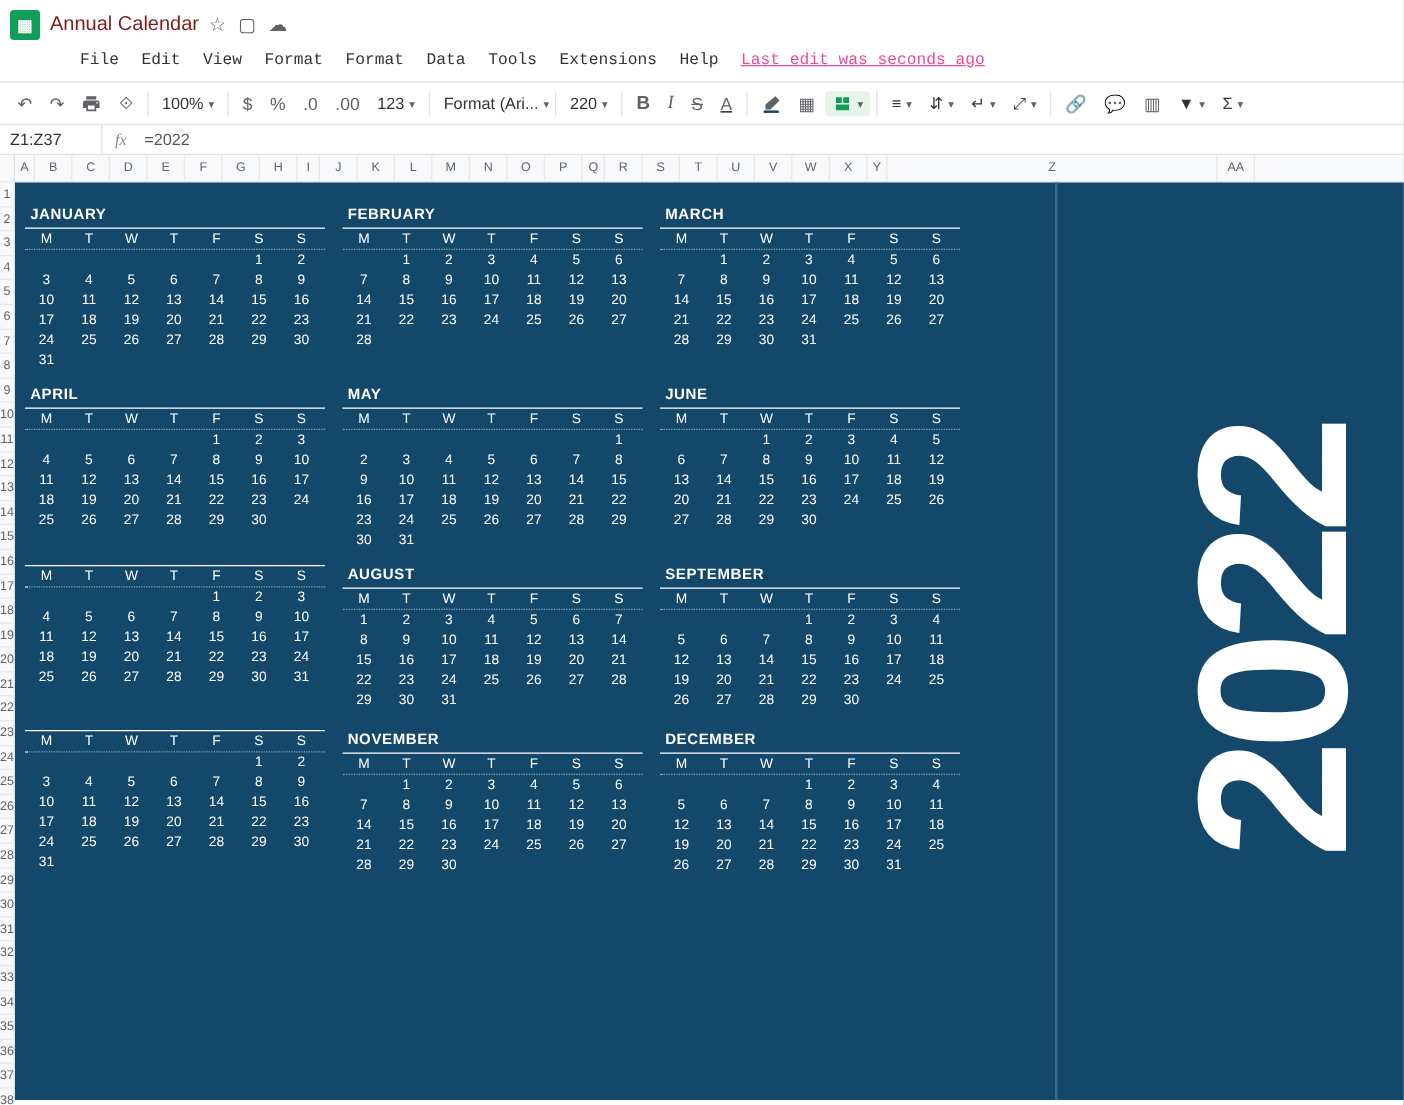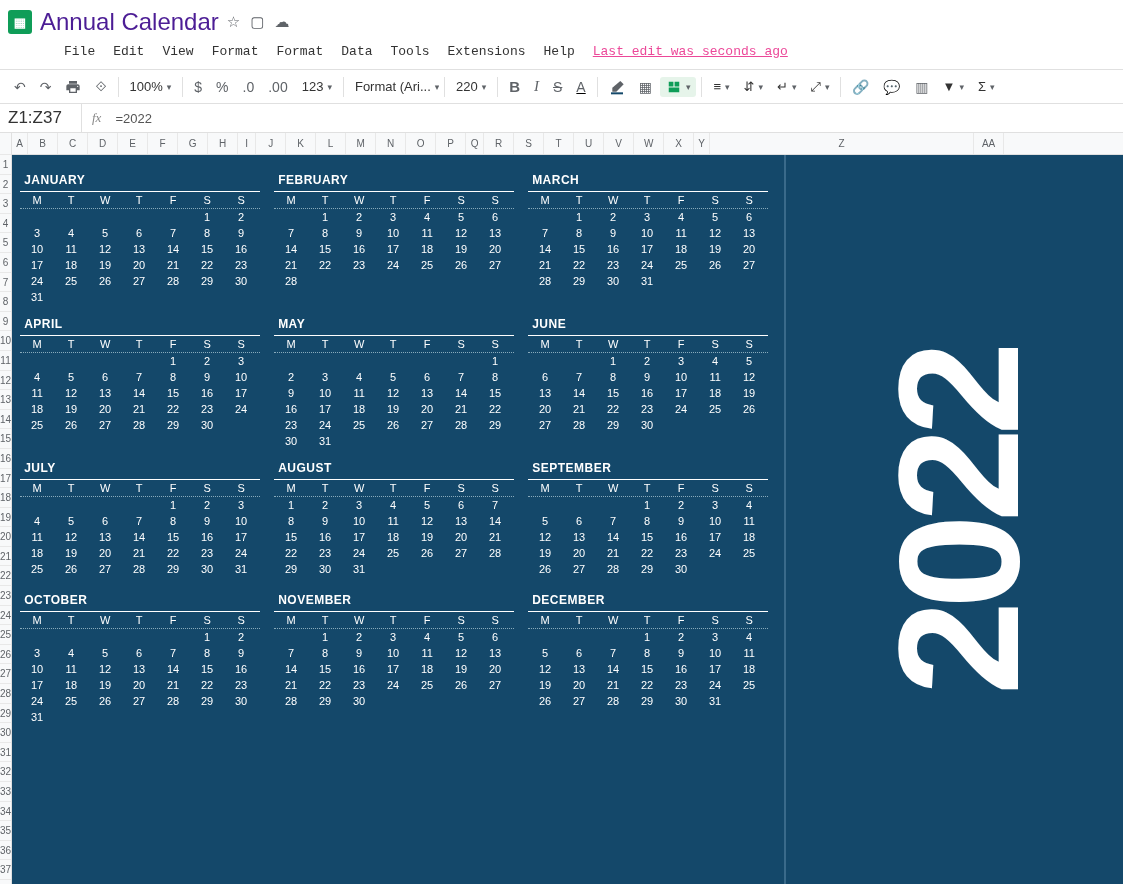--- a/index.html
+++ b/index.html
@@ -1,46 +1,46 @@
 <!DOCTYPE html>
 <html><head>
 <meta charset="utf-8">
 <style>
 * { margin: 0; padding: 0; box-sizing: border-box; }
 body { font-family: Arial, sans-serif; font-size: 13px; color: #333; background: #fff; overflow: hidden; width: 1123px; height: 884px; }
 .header { background: #fff; padding: 6px 8px 0; }
 .title-row { display: flex; align-items: center; gap: 8px; padding: 2px 0; }
 .logo { width: 24px; height: 24px; background: #0f9d58; border-radius: 3px; display: flex; align-items: center; justify-content: center; color: #fff; font-size: 13px; font-weight: bold; }
-.doc-title { font-size: 24px; color: #4c1d95; }
+.doc-title { font-size: 16px; color: #7f1d1d; }
 .title-icons { display: flex; gap: 10px; color: #5f6368; }
 .title-icons span { cursor: pointer; font-size: 15px; }
 .menu-bar { display: flex; gap: 2px; padding: 2px 0 6px 48px; font-size: 13px; color: #333; }
 .menu-bar span { padding: 4px 8px; cursor: pointer; border-radius: 3px; font-family: Liberation Mono, monospace; }
 .last-edit { color: #ec4899; text-decoration: underline; margin-left: 0; }
 .toolbar { display: flex; align-items: center; gap: 2px; padding: 4px 8px; border-top: 1px solid #e0e0e0; border-bottom: 1px solid #e0e0e0; background: #fff; }
 .tb-btn { padding: 4px 6px; cursor: pointer; color: #5f6368; border-radius: 3px; font-size: 14px; display: flex; align-items: center; }
 .tb-sep { width: 1px; height: 20px; background: #e0e0e0; margin: 0 3px; }
 .tb-combo { display: flex; align-items: center; padding: 3px 6px; cursor: pointer; font-size: 13px; color: #333; }
 .tb-combo::after { content: "▾"; font-size: 9px; margin-left: 4px; color: #5f6368; }
 .tb-bold { font-weight: bold; font-size: 15px; }
 .tb-italic { font-style: italic; font-family: serif; font-size: 15px; }
 .tb-strike { text-decoration: line-through; font-size: 14px; }
 .formula-bar { display: flex; align-items: center; border-bottom: 1px solid #e0e0e0; background: #fff; font-size: 13px; }
-.cell-ref { width: 82px; padding: 4px 8px; border-right: 1px solid #e0e0e0; font-size: 17px; }
+.cell-ref { width: 82px; padding: 4px 8px; border-right: 1px solid #e0e0e0; font-size: 13px; }
 .fx { padding: 0 10px; font-style: italic; color: #888; font-family: serif; }
 .formula-val { padding: 4px; color: #555; }
 .sheet-wrap { display: flex; height: calc(884px - 128px); }
 .row-hdrs { width: 32px; background: #f8f9fa; border-right: 1px solid #e0e0e0; }
 .row-hdr { height: 19.6px; font-size: 10px; color: #5f6368; text-align: center; line-height: 19.6px; border-bottom: 1px solid #e8e8e8; }
 .row-hdr.first { height: 22px; }
 .sheet-main { flex: 1; position: relative; }
 .col-hdrs { display: flex; background: #f8f9fa; border-bottom: 1px solid #e0e0e0; height: 22px; }
 .col-hdr { font-size: 10px; color: #5f6368; text-align: center; line-height: 22px; border-right: 1px solid #e8e8e8; }
 .calendar-area { background: #14486a; color: #fff; display: flex; position: relative; height: calc(100% - 22px); }
-.calendar-grid { width: 772px; padding: 18px 8px; }
+.calendar-grid { width: 832px; padding: 18px 8px; }
 .months-row { display: flex; gap: 14px; margin-bottom: 12px; }
 .month { width: 240px; }
 .month-name { font-weight: bold; font-size: 12px; padding: 0 4px 4px; text-align: left; letter-spacing: 0.5px; }
 .days-hdr { display: flex; border-top: 1px solid #fff; border-bottom: 1px dotted #88aabb; }
 .days-hdr span, .week span { width: 34px; text-align: center; font-size: 11px; padding: 2px 0; }
 .days-hdr span { font-weight: normal; }
 .week { display: flex; }
 .week span { font-size: 11px; }
 .year-panel { flex: 1; display: flex; align-items: center; justify-content: center; border-left: 2px solid #3a6a8a; }
 .year-text { font-size: 170px; font-weight: 900; color: #fff; transform: rotate(-90deg); white-space: nowrap; line-height: 0.85; letter-spacing: -8px; font-family: Arial Black, Arial, sans-serif; }
@@ -600,21 +600,20 @@
                 <span></span>
                 <span></span>
                 <span></span>
                 <span></span>
                 <span></span>
               </div>
             </div>
           </div>
           <div class="months-row">
             <div class="month">
-              <div class="month-name">JULY</div>
               <div class="days-hdr">
                 <span>M</span>
                 <span>T</span>
                 <span>W</span>
                 <span>T</span>
                 <span>F</span>
                 <span>S</span>
                 <span>S</span>
               </div>
               <div class="week">
@@ -800,21 +799,20 @@
                 <span></span>
                 <span></span>
                 <span></span>
                 <span></span>
                 <span></span>
               </div>
             </div>
           </div>
           <div class="months-row">
             <div class="month">
-              <div class="month-name">OCTOBER</div>
               <div class="days-hdr">
                 <span>M</span>
                 <span>T</span>
                 <span>W</span>
                 <span>T</span>
                 <span>F</span>
                 <span>S</span>
                 <span>S</span>
               </div>
               <div class="week">

